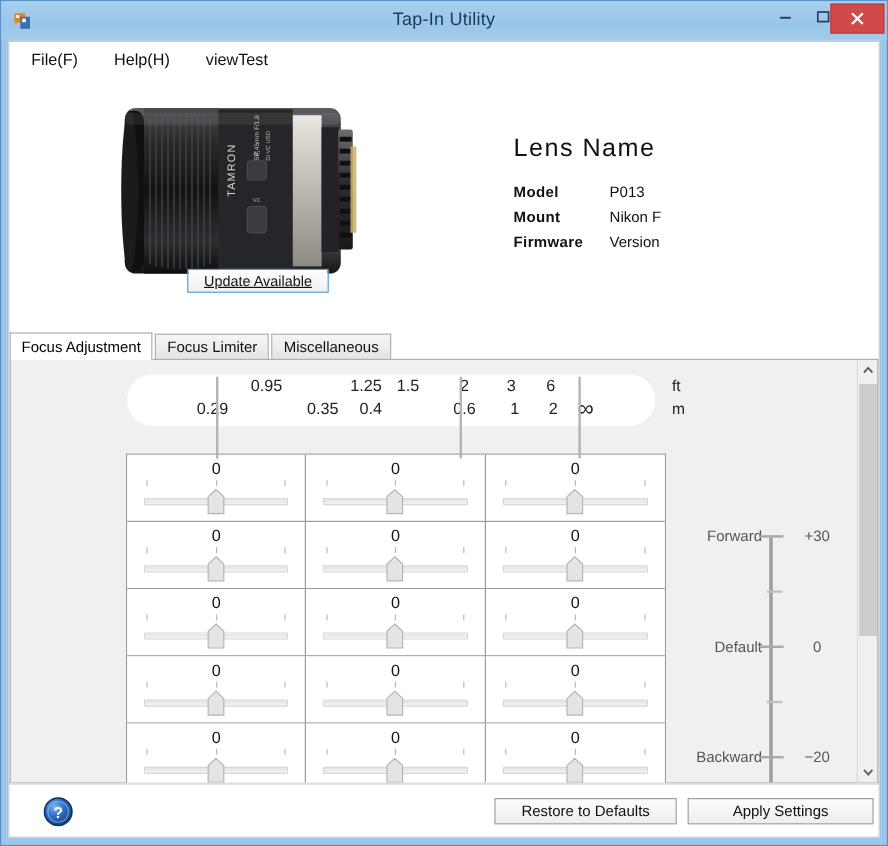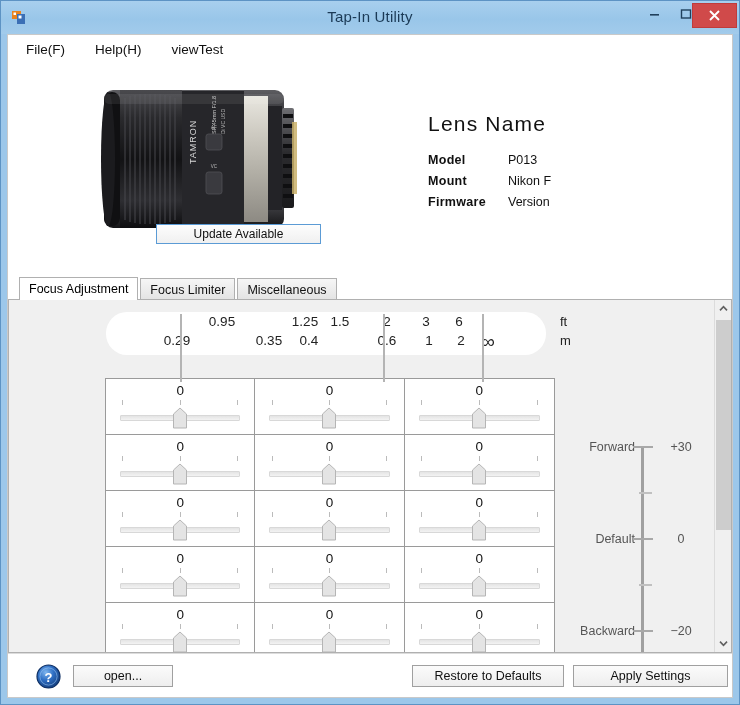--- a/index.html
+++ b/index.html
@@ -115,36 +115,37 @@
     display: flex;
     font-size: 12.5px;
     line-height: 21px;
     color: #111;
   }
   .spec-key { width: 80px; font-weight: bold; letter-spacing: .3px; }
   .spec-val { width: 78px; }
   #update-btn {
     position: absolute;
     left: 148px; top: 160px;
-    width: 165px; height: 20px;
+    width: 118px; height: 20px;
     border: 1px solid #5b9bd5;
     background: linear-gradient(to bottom,#fdfdfd,#f0f0f0);
     font-size: 12px;
     color: #111;
     display: flex; align-items: center; justify-content: center;
     cursor: pointer;
+    text-decoration: underline;
   }
 
   
   #tabstrip {
     flex: none;
     height: 23px;
-    padding-left: 11px;
+    padding-left: 0;
     display: flex;
-    align-items: flex-end;
+    align-items: center;
     background: #ffffff;
     position: relative;
   }
   #tabstrip::after {
     content:"";
     position:absolute; left:0; right:0; bottom:0;
     height:1px; background:#b0b0b0;
   }
   .tab {
     height: 22px;
@@ -817,19 +818,18 @@
               <stop offset="45%" stop-color="#2f6fc4"></stop>
               <stop offset="100%" stop-color="#123a78"></stop>
             </radialGradient>
           </defs>
           <circle cx="12.5" cy="12.5" r="11.5" fill="url(#helpG)" stroke="#0e2f63" stroke-width="1.2"></circle>
           <circle cx="12.5" cy="12.5" r="8.6" fill="none" stroke="#9ecbf5" stroke-width="1" opacity="0.55"></circle>
           <text x="12.5" y="17.6" text-anchor="middle" font-family="Liberation Sans, sans-serif" font-size="13" font-weight="bold" fill="#ffffff">?</text>
         </svg>
       </span>
 
-      <div class="btm-btn" id="btn-open">open...</div>
       <div class="btm-btn" id="btn-restore">Restore to Defaults</div>
       <div class="btm-btn" id="btn-apply">Apply Settings</div>
     </div>
 
   </div>
 </div>
 
 </body></html>

